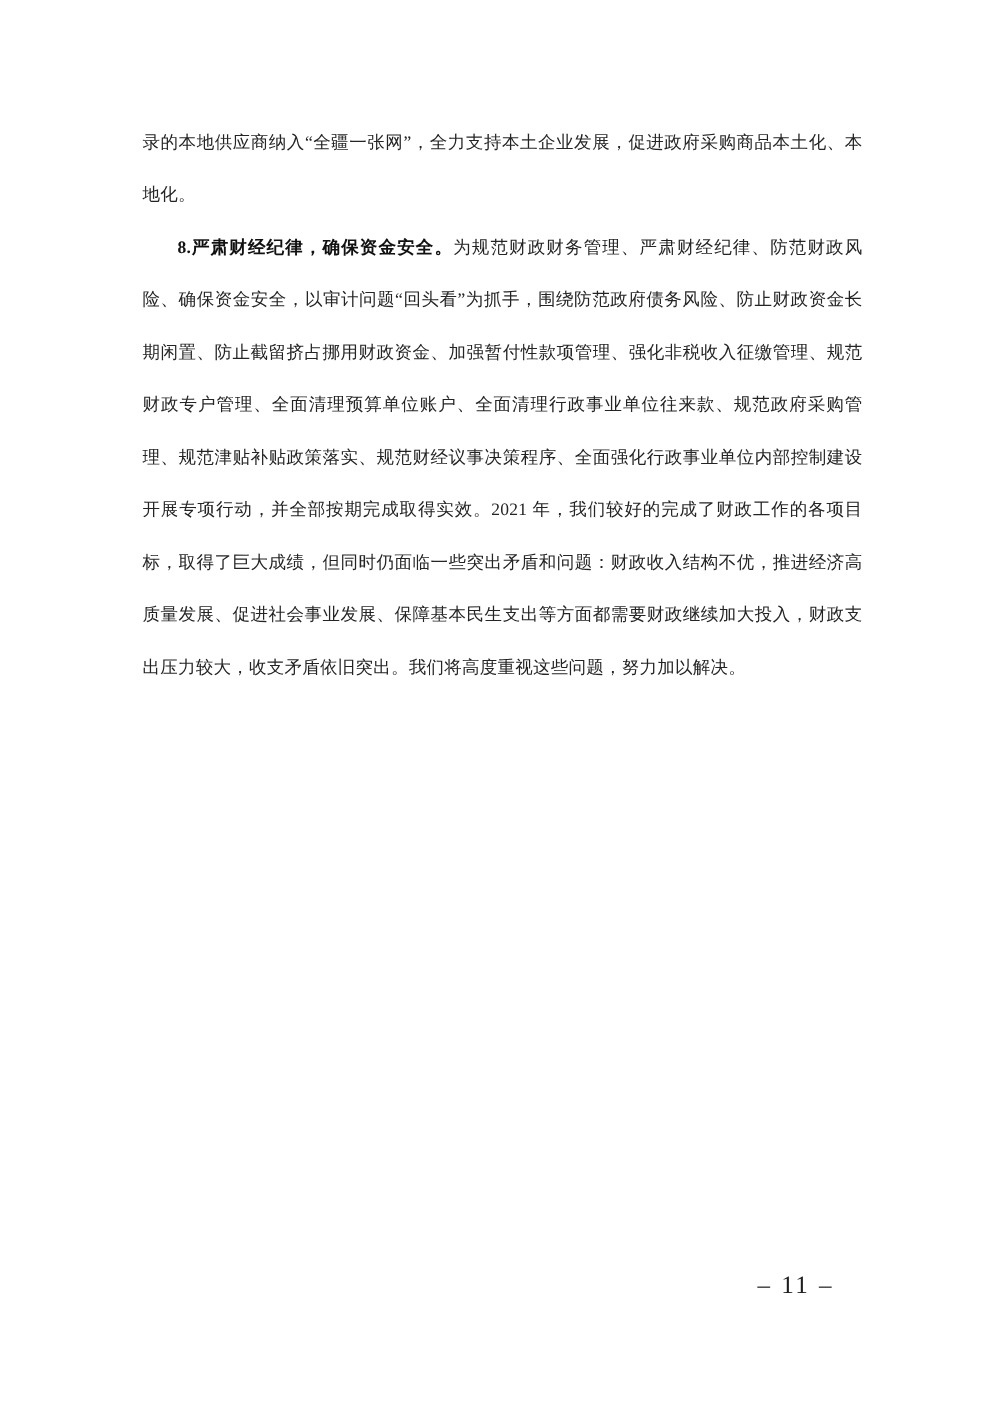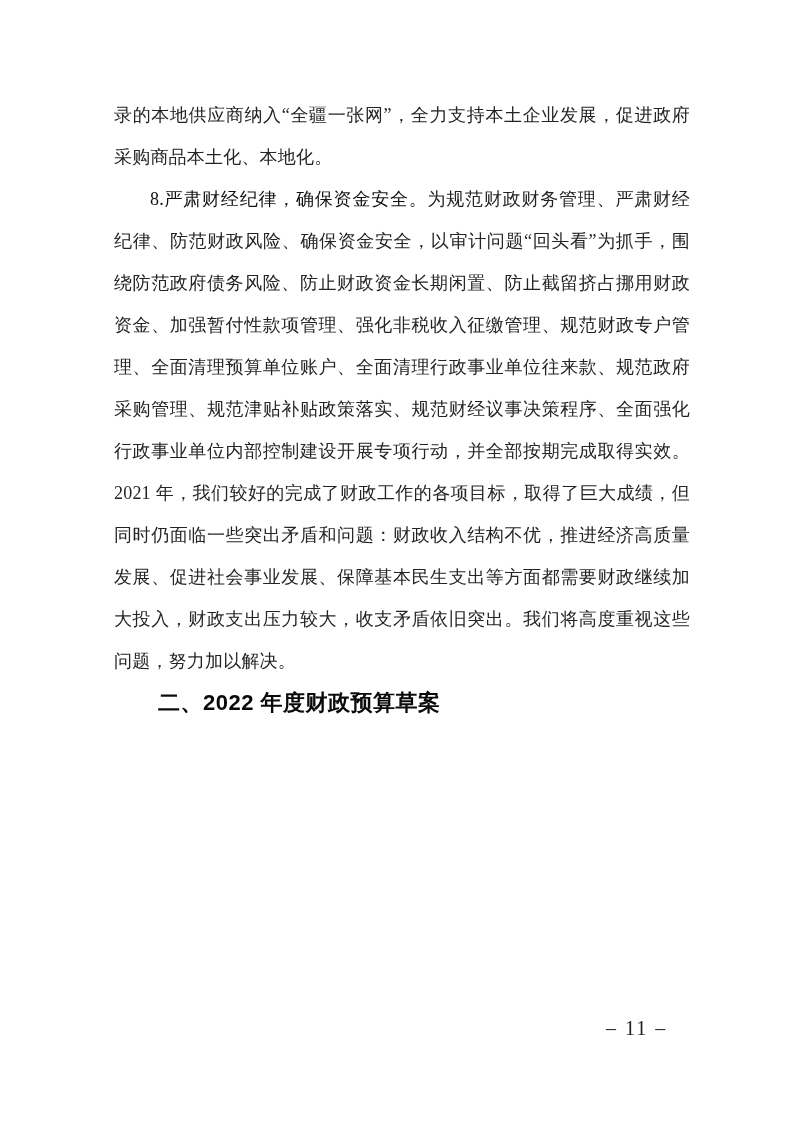--- a/index.html
+++ b/index.html
@@ -17,32 +17,32 @@
   }
   .text-block {
     position: absolute;
     left: 114px;
     top: 94px;
     width: 576px;
     color: #222222;
   }
   .para {
     margin: 0;
-    font-size: 18px;
+    font-size: 14px;
     line-height: 42px;
     text-align: justify;
     text-align-last: left;
     color: #242424;
     letter-spacing: 0.2px;
   }
   .para.indent {
     text-indent: 2em;
   }
   .para .lead {
-    font-weight: 400;
+    font-weight: 700;
     color: #111111;
   }
   .section-heading {
     margin: 0;
     font-family: "Liberation Sans", "DejaVu Sans", sans-serif;
     font-weight: 700;
     font-size: 22px;
     line-height: 42px;
     text-indent: 2em;
     color: #0a0a0a;
@@ -63,19 +63,18 @@
 </head>
 <body>
 
 <div class="page">
   <div class="text-block">
 
     <p class="para">录的本地供应商纳入“全疆一张网”，全力支持本土企业发展，促进政府采购商品本土化、本地化。</p>
 
     <p class="para indent"><span class="lead">8.严肃财经纪律，确保资金安全。</span><span>为规范财政财务管理、严肃财经纪律、防范财政风险、确保资金安全，以审计问题“回头看”为抓手，围绕防范政府债务风险、防止财政资金长期闲置、防止截留挤占挪用财政资金、加强暂付性款项管理、强化非税收入征缴管理、规范财政专户管理、全面清理预算单位账户、全面清理行政事业单位往来款、规范政府采购管理、规范津贴补贴政策落实、规范财经议事决策程序、全面强化行政事业单位内部控制建设开展专项行动，并全部按期完成取得实效。2021 年，我们较好的完成了财政工作的各项目标，取得了巨大成绩，但同时仍面临一些突出矛盾和问题：财政收入结构不优，推进经济高质量发展、促进社会事业发展、保障基本民生支出等方面都需要财政继续加大投入，财政支出压力较大，收支矛盾依旧突出。我们将高度重视这些问题，努力加以解决。</span></p>
 
-    <h2 class="section-heading">二、2022 年度财政预算草案</h2>
 
 
   </div>
 
   <div class="page-number">– 11 –</div>
 </div>
 
 </body></html>

